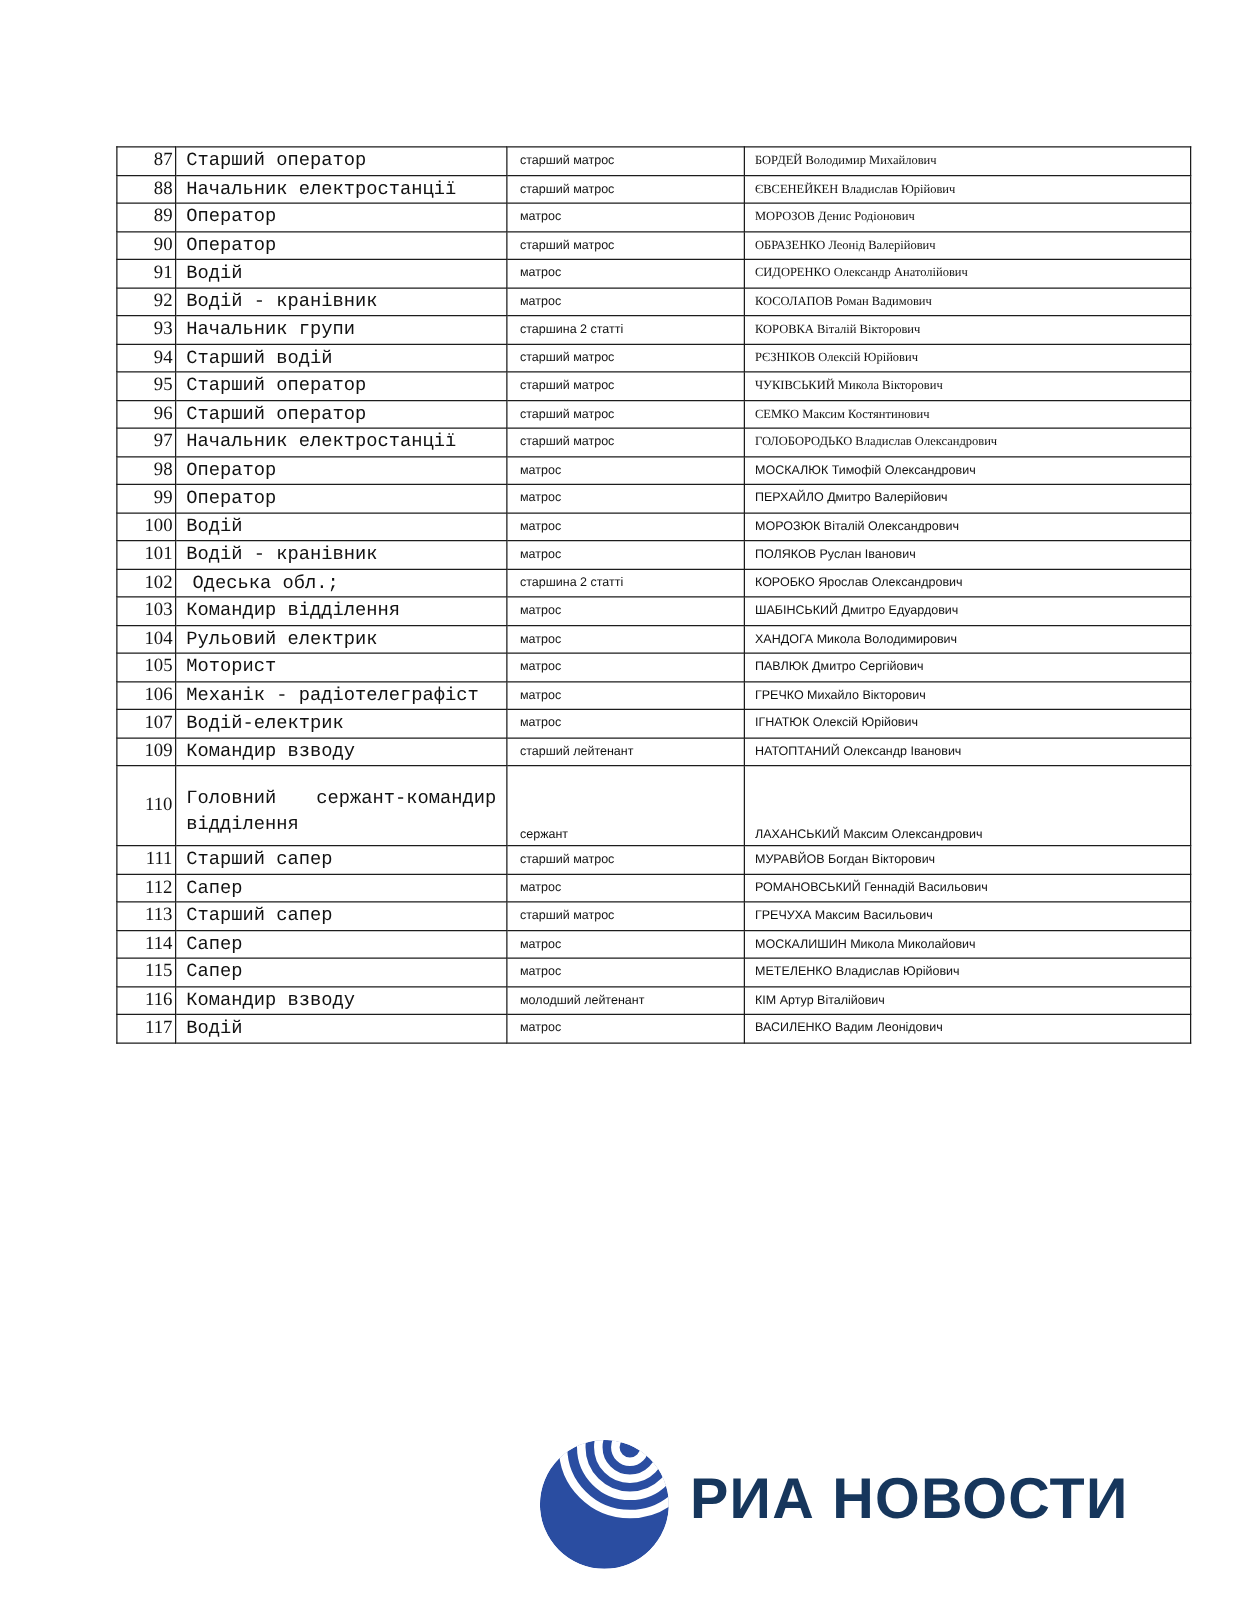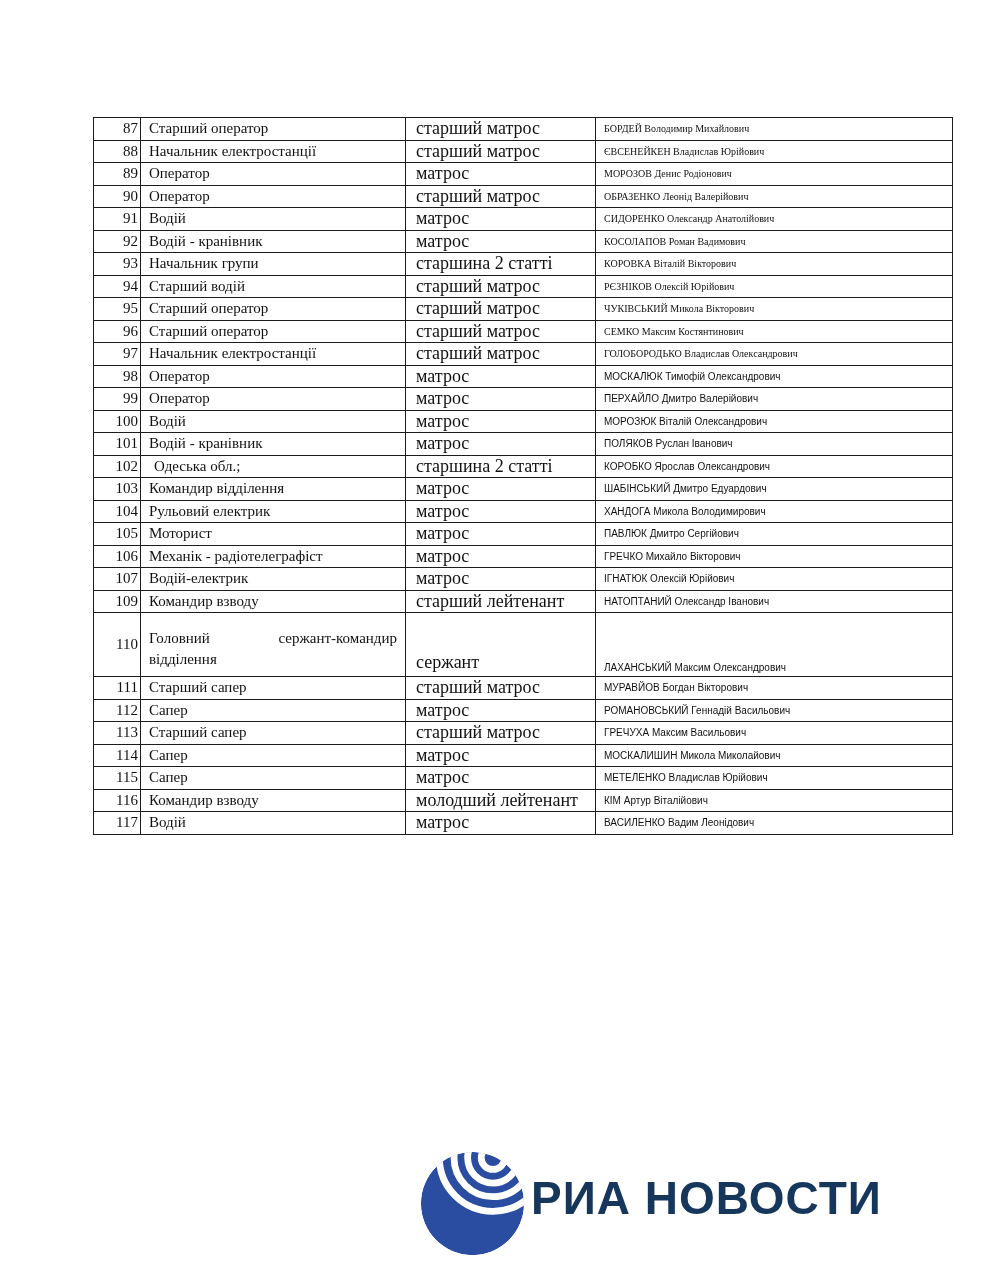--- a/index.html
+++ b/index.html
@@ -35,26 +35,26 @@
   col.c-rank { width: 190px; }
   col.c-name { width: 357px; }
 
   .cell-num {
     text-align: right;
     font-family: "Liberation Serif", serif;
     font-size: 15px;
     padding: 0 2px !important;
   }
   .cell-position {
-    font-family: Liberation Serif, serif;
+    font-family: Liberation Mono, monospace;
     font-size: 15px;
   }
   .cell-rank {
-    font-family: Liberation Serif, serif;
-    font-size: 18px;
+    font-family: Liberation Sans, sans-serif;
+    font-size: 10px;
     padding-left: 10px !important;
   }
   .cell-name { font-size: 10px; }
   .f-serif { font-family: "Liberation Serif", serif; }
   .f-sans  { font-family: "Liberation Sans", sans-serif; }
   .indent  { padding-left: 13px !important; }
 
   
   tr.row-tall td { height: 45px; vertical-align: bottom; padding-bottom: 3px; }
   tr.row-tall .cell-num { vertical-align: middle; padding-bottom: 0; }
@@ -62,25 +62,25 @@
     vertical-align: top;
     white-space: normal;
     text-align: justify;
     line-height: 21px;
     padding-top: 15px;
   }
 
   
   .logo {
     position: absolute;
-    left: 419px; top: 1150px;
+    left: 430px; top: 1150px;
     height: 107px;
     display: flex;
     align-items: center;
-    gap: 5px;
+    gap: 15px;
   }
   .logo-globe { width: 107px; height: 107px; display: block; }
   .logo-text {
     font-family: "Liberation Sans", sans-serif;
     font-weight: 700;
     font-size: 46px;
     letter-spacing: 1px;
     line-height: 1;
     white-space: nowrap;
     transform: translateY(-6px);

